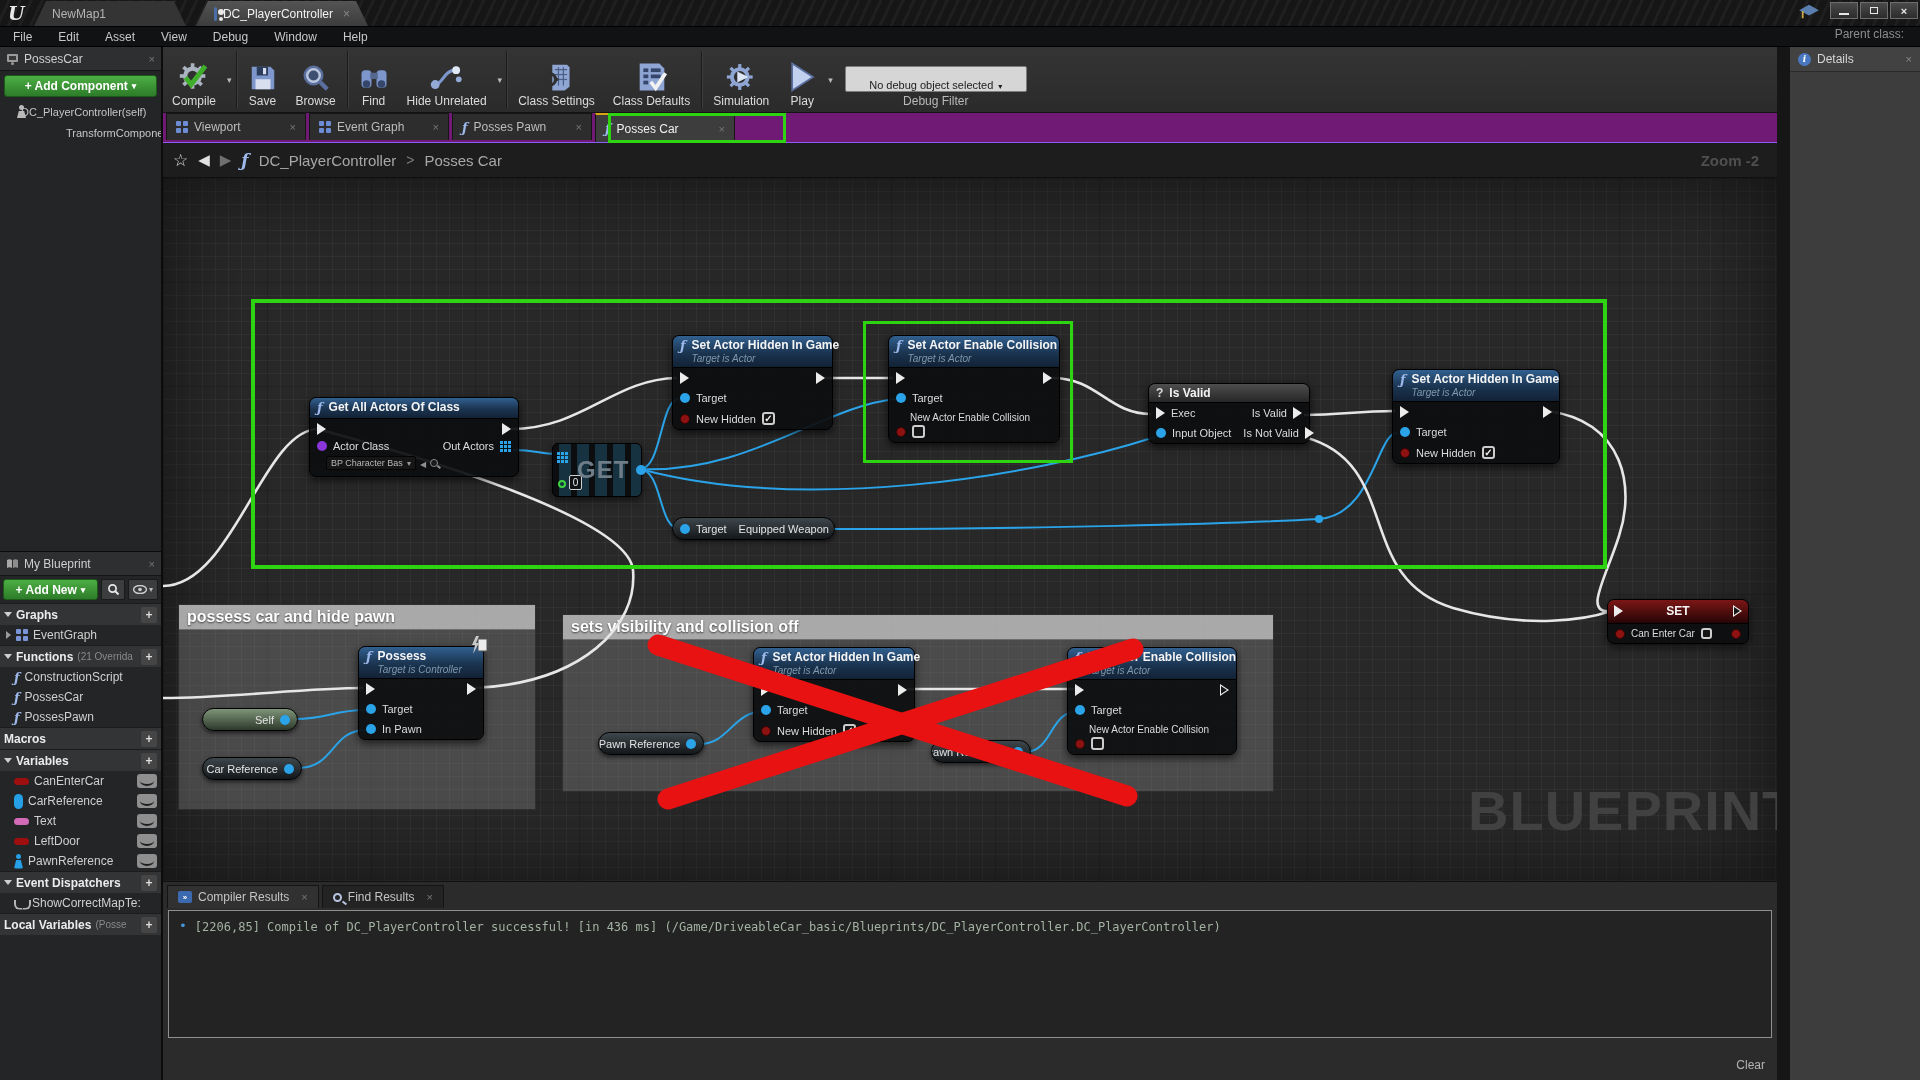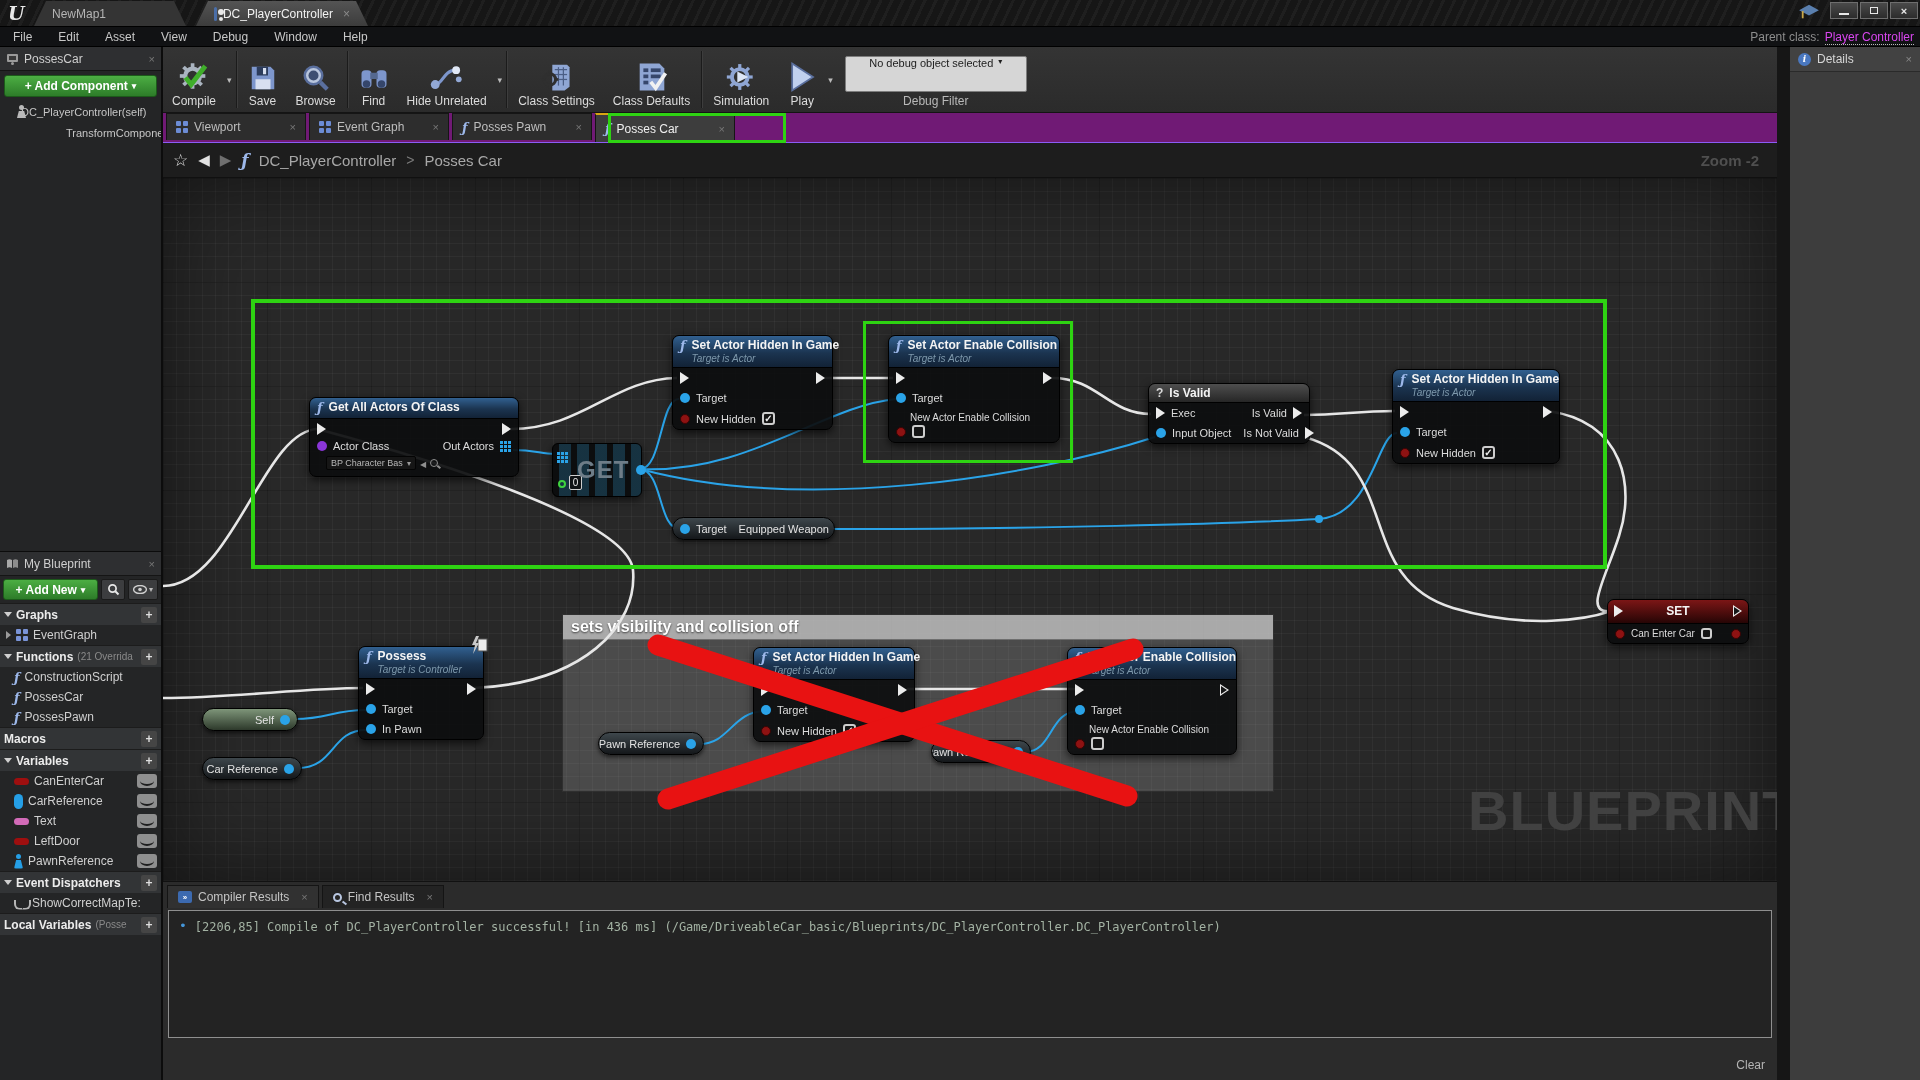--- a/index.html
+++ b/index.html
@@ -19,21 +19,21 @@
   .winbtns{position:absolute;right:2px;top:2px;display:flex;gap:2px;}
   .wb{width:28px;height:17px;background:linear-gradient(#4a4a4a,#2c2c2c);border:1px solid #6e6e6e;
     display:flex;align-items:center;justify-content:center;color:#e8e8e8;font-size:11px;font-weight:bold;}
   .wb .minbar{width:10px;height:2px;background:#e8e8e8;margin-top:6px;}
   .wb .restbox{width:8px;height:7px;border:1.5px solid #e8e8e8;position:relative;}
   .gradcap{position:absolute;right:100px;top:3px;width:22px;height:18px;}
   
   #menubar{position:absolute;left:0;top:27px;width:1920px;height:20px;background:#111214;border-bottom:1px solid #000;
     display:flex;align-items:center;font-size:12px;color:#c8c8c8;}
   .mitem{padding:0 13px;height:100%;display:flex;align-items:center;}
-  #parentclass{position:absolute;right:6px;top:0;height:20px;display:flex;align-items:center;gap:5px;font-size:12px;}
+  #parentclass{position:absolute;right:6px;top:0;height:20px;display:flex;align-items:center;gap:5px;font-size:12px;flex-direction:column;}
   #parentclass .pcl{color:#8d8d8d;}
   #parentclass .pcv{color:#d946ef;border-bottom:1px dotted #bbb;}
   
   #leftcol{position:absolute;left:0;top:47px;width:163px;height:1033px;background:#242526;border-right:2px solid #0c0c0c;}
   .paneltab{height:24px;background:#2e2f31;display:flex;align-items:center;gap:5px;padding:0 6px;font-size:12px;color:#cfcfcf;border-bottom:1px solid #151515;}
   .paneltab .px{margin-left:auto;color:#777;font-size:11px;}
   .greenbtn{margin:4px;height:22px;background:linear-gradient(#4cae43,#2d7c29);border:1px solid #1c5a1a;border-radius:3px;
     color:#fff;font-weight:bold;font-size:12px;display:flex;align-items:center;justify-content:center;gap:4px;}
   .greenbtn .dd{font-size:9px;}
   .crow{height:21px;display:flex;align-items:center;gap:5px;padding:0 16px;font-size:11px;color:#c6c6c6;white-space:nowrap;overflow:hidden;}
@@ -71,22 +71,22 @@
   
   #main{position:absolute;left:163px;top:47px;width:1614px;bottom:0;background:#2a2a2a;}
   
   #toolbar{position:absolute;left:0;top:0;width:100%;height:66px;background:linear-gradient(#343434,#2b2b2b);border-bottom:1px solid #141414;display:flex;align-items:stretch;}
   .tbtn{display:flex;flex-direction:column;align-items:center;justify-content:flex-end;padding:3px 9px 4px;gap:1px;
     font-size:12px;color:#dcdcdc;white-space:nowrap;}
   .ticon{height:36px;display:flex;align-items:flex-end;justify-content:center;}
   .tsep{width:1px;background:#1b1b1b;margin:4px 2px;box-shadow:1px 0 0 #3d3d3d;}
   .ddsmall{font-size:9px;color:#bbb;align-self:center;margin:0 2px;}
   #debugblock{display:flex;flex-direction:column;align-items:center;justify-content:flex-end;padding:4px 10px;gap:2px;}
-  #debugsel{width:182px;height:36px;background:#d6d6d6;border:1px solid #7d7d7d;border-radius:2px;color:#1c1c1c;
-    font-size:11px;display:flex;align-items:flex-start;justify-content:center;gap:5px;}
+  #debugsel{width:182px;height:26px;background:#d6d6d6;border:1px solid #7d7d7d;border-radius:2px;color:#1c1c1c;
+    font-size:11px;display:flex;align-items:flex-end;justify-content:center;gap:5px;}
   #debuglbl{font-size:12px;color:#b9b9b9;}
   
   #gtabs{position:absolute;left:0;top:66px;width:100%;height:30px;background:#701a75;border-bottom:1px solid #8b5cf6;display:flex;}
   .gtab{height:27px;min-width:140px;background:#2d2d2d;border:1px solid #151515;border-bottom:none;margin-left:3px;
     display:flex;align-items:center;gap:6px;padding:0 9px;font-size:12px;color:#bdbdbd;}
   .gtab.active{background:#3d3d3d;border-top:2px solid #d8a511;color:#efefef;height:29px;}
   .gtab .gx{margin-left:auto;color:#777;font-size:11px;padding-left:8px;}
   .gicon2{width:12px;height:12px;display:grid;grid-template-columns:5px 5px;grid-auto-rows:5px;gap:2px;}
   .gicon2 i{background:#6c8cd5;border-radius:1px;}
   #tabgreenbox{position:absolute;left:445px;top:0px;width:178px;height:30px;border:3px solid #2ed312;z-index:60;pointer-events:none;}
@@ -542,20 +542,23 @@
     <span class="navarrow" style="color:#6f6f6f;">▶</span>
     <span class="fglyph" style="font-size:17px;">ƒ</span>
     <span class="crumbtxt">DC_PlayerController</span>
     <span class="crumbsep">&gt;</span>
     <span class="crumbtxt">Posses Car</span>
     <span id="zoomlbl">Zoom -2</span>
   </div>
 
   <div id="canvas">
 
+    <div class="comment" style="left:15px;top:426px;width:358px;height:206px;">
+      <div class="chead">possess car and hide pawn</div>
+    </div>
     <div class="comment" style="left:399px;top:436px;width:712px;height:178px;">
       <div class="chead">sets visibility and collision off</div>
     </div>
 
     <div id="watermark">BLUEPRINT</div>
 
     <svg id="wires" width="1614" height="703">
       <g fill="none" stroke="#2aa3e8" stroke-width="2">
         <path d="M 350 272 C 372 272 378 276 392 276"></path>
         <path d="M 477 291 C 499 291 497 221 516 221"></path>

